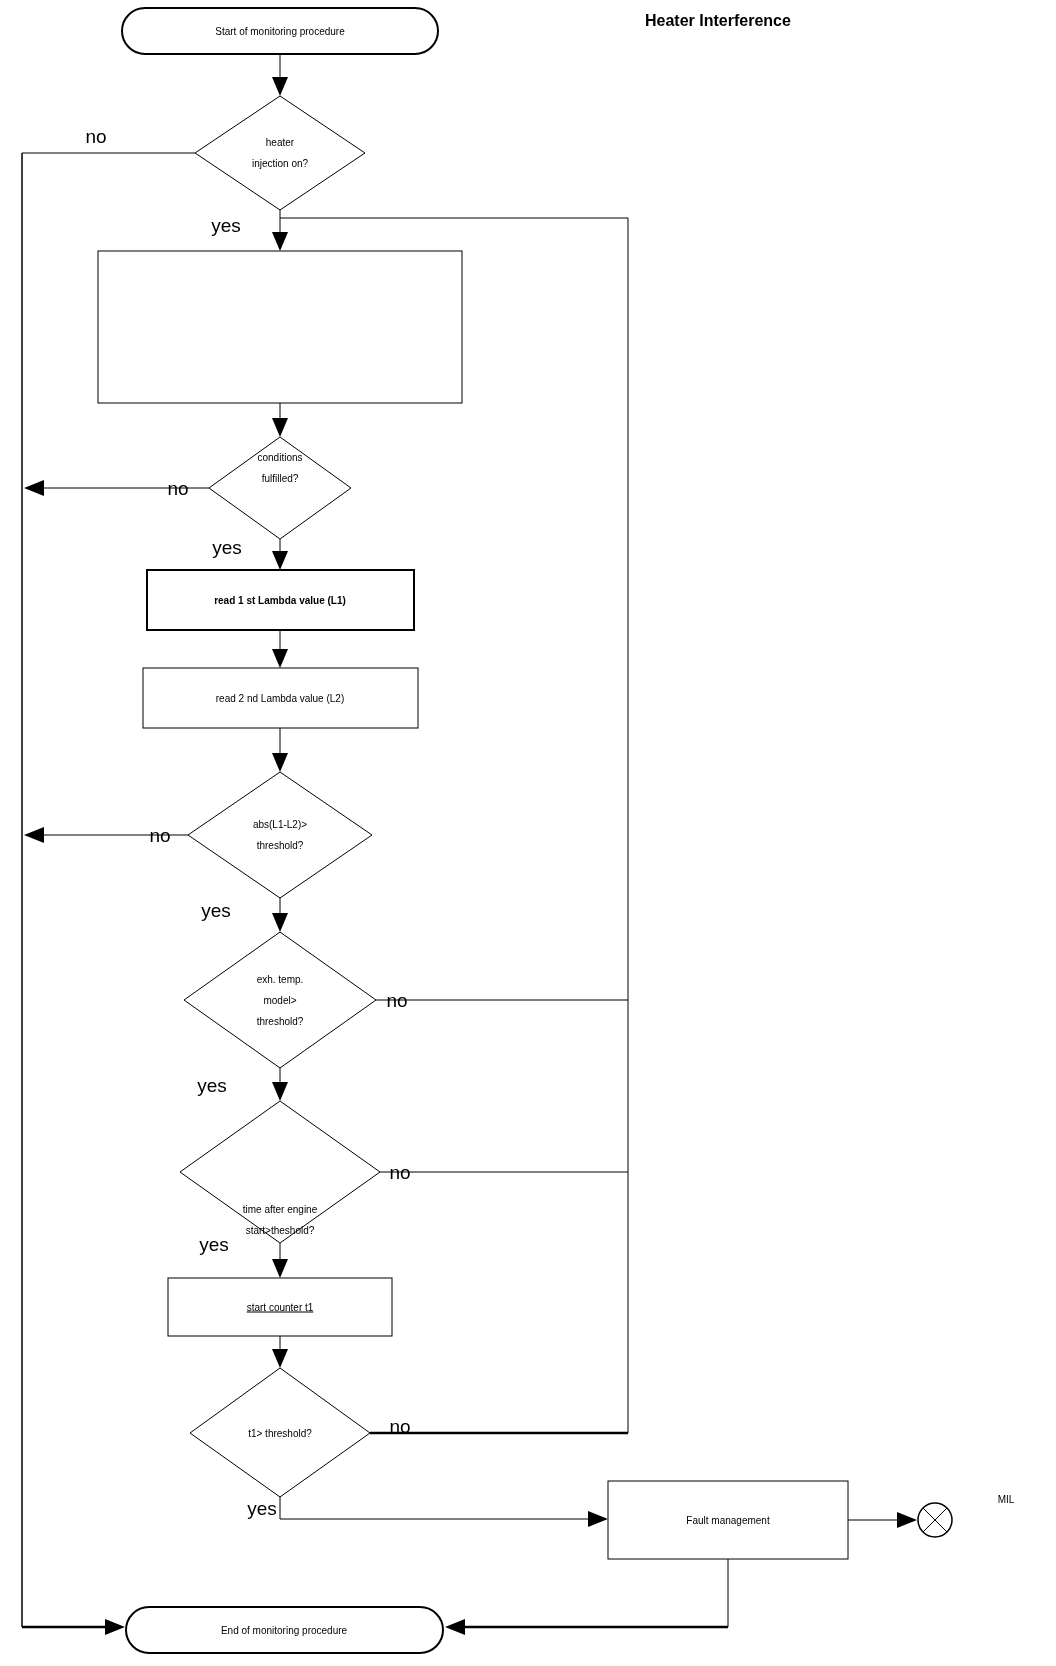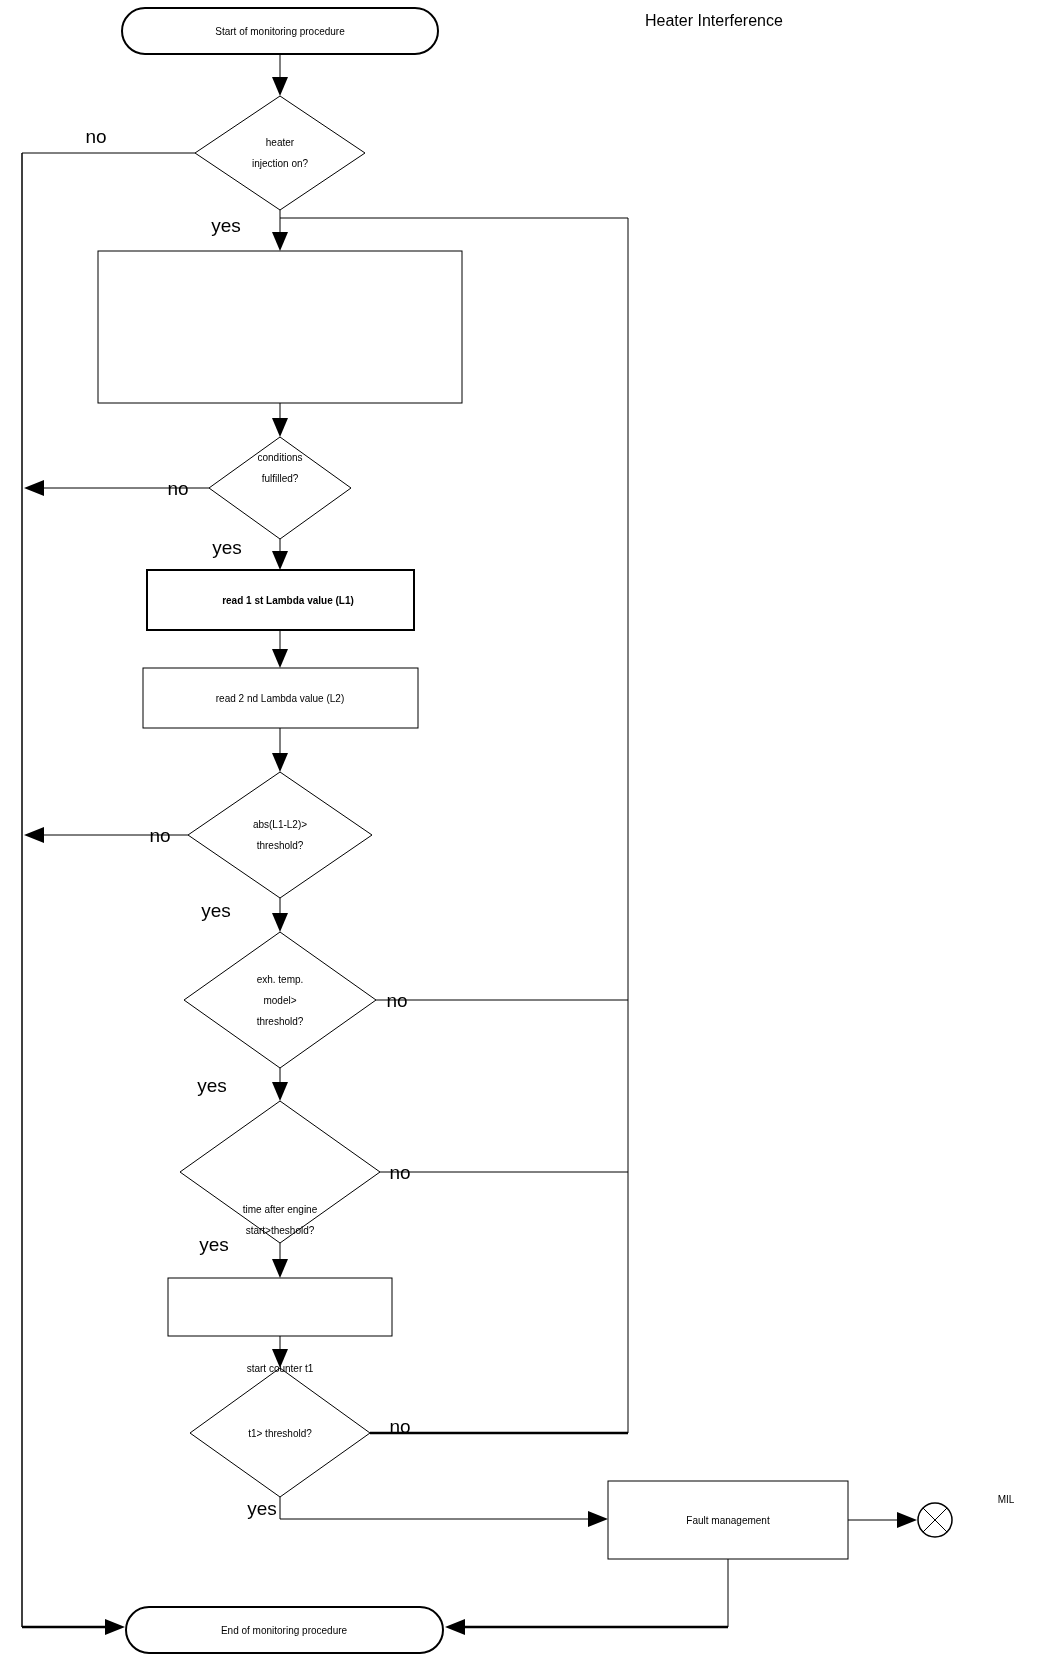--- a/index.html
+++ b/index.html
@@ -18,21 +18,21 @@
     font-size:19px;line-height:21px;
     white-space:nowrap;text-align:center;
   }
   .node-text{
     position:absolute;
     transform:translate(-50%,-50%);
     font-size:10px;line-height:21px;
     text-align:center;white-space:nowrap;
   }
   .cond-lines{line-height:25px;}
-  .bold{font-weight:bold;margin-left:8px;}
+  .bold{font-weight:bold;}
   .title{position:absolute;font-size:16px;white-space:nowrap;}
 </style>
 </head>
 <body>
 
 <div id="canvas">
 
   <svg id="wires" width="1056" height="1666" viewBox="0 0 1056 1666" fill="none" stroke="#000" stroke-width="1">
 
     <g>
@@ -97,21 +97,21 @@
       <rect x="608" y="1481" width="240" height="78"></rect>
       <rect x="126" y="1607" width="317" height="46" rx="23" stroke-width="2"></rect>
       <g>
         <circle cx="935" cy="1520" r="17" stroke-width="1.5"></circle>
         <line x1="923" y1="1508" x2="947" y2="1532"></line>
         <line x1="923" y1="1532" x2="947" y2="1508"></line>
       </g>
     </g>
   </svg>
 
-  <div class="title" style="left:645px;top:12px;">Heater Interference</div>
+  <div class="title" style="left:645px;top:12px;font-weight:bold;">Heater Interference</div>
 
   <div class="node-text" style="left:280px;top:31px;">Start of monitoring procedure</div>
 
   <div class="node-text" style="left:280px;top:153px;">
     <div>heater</div>
     <div>injection on?</div>
   </div>
 
 
   <div class="node-text" style="left:280px;top:468px;">
@@ -132,21 +132,21 @@
     <div>exh. temp.</div>
     <div>model&gt;</div>
     <div>threshold?</div>
   </div>
 
   <div class="node-text" style="left:280px;top:1220px;">
     <div>time after engine</div>
     <div>start&gt;theshold?</div>
   </div>
 
-  <div class="node-text" style="left:280px;top:1368px;">start counter t1</div>
+  <div class="node-text" style="left:280px;top:1307px;text-decoration:underline;">start counter t1</div>
 
   <div class="node-text" style="left:280px;top:1433px;">t1&gt; threshold?</div>
 
   <div class="node-text" style="left:728px;top:1520px;">Fault management</div>
 
   <div class="node-text" style="left:284px;top:1630px;">End of monitoring procedure</div>
 
   <div class="node-text" style="left:1006px;top:1499px;">MIL</div>
 
   <div class="lbl" style="left:96px;top:136px;">no</div>

